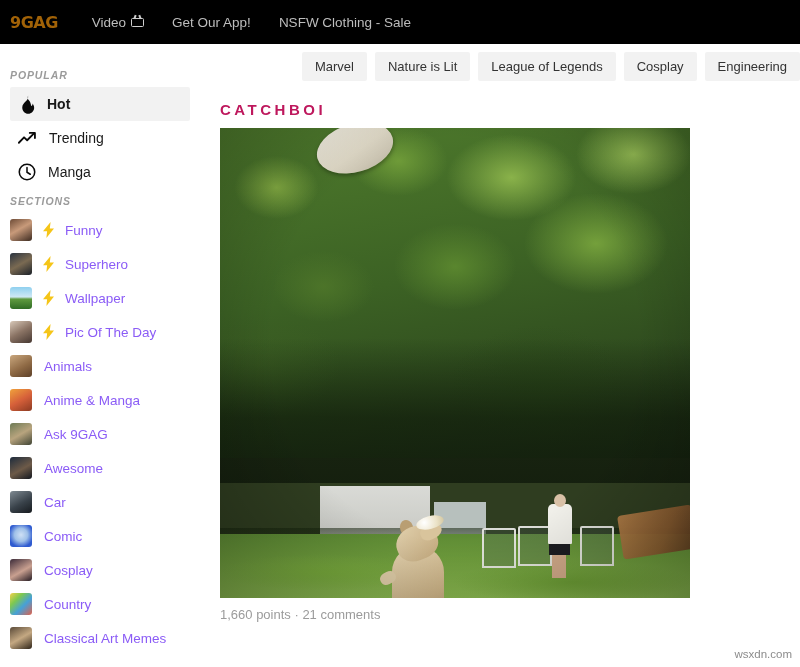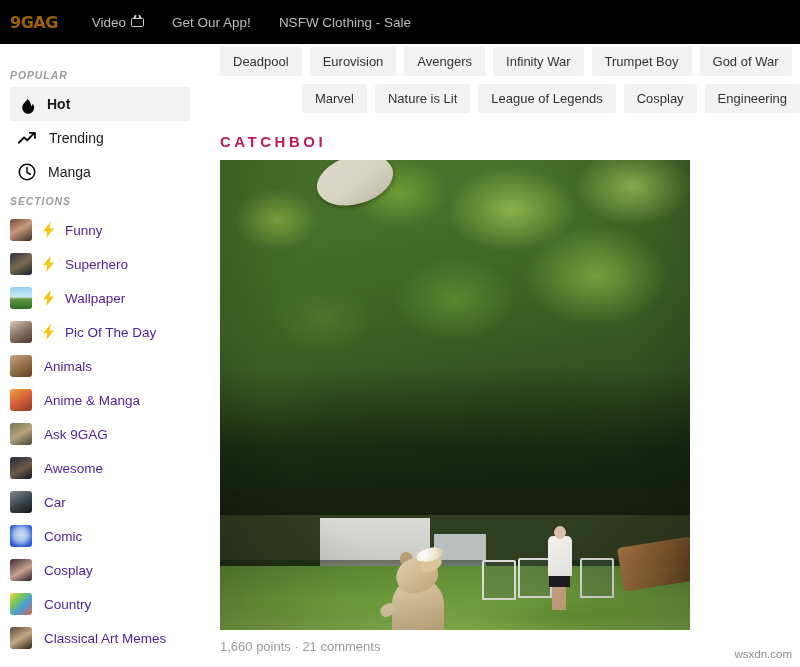--- a/index.html
+++ b/index.html
@@ -89,21 +89,21 @@
   }
   .thumb {
     width: 22px; height: 22px;
     border-radius: 3px;
     flex: 0 0 22px;
     background-size: cover;
   }
   .bolt {
     margin-left: 10px; width: 13px; height: 16px; display: block; flex: 0 0 13px;
   }
-  .srow .slabel { font-size: 13.5px; color: #4c1d95; margin-left: 10px; white-space: nowrap; }
+  .srow .slabel { font-size: 13.5px; color: #8b5cf6; margin-left: 10px; white-space: nowrap; }
   .srow.nobolt .slabel { margin-left: 12px; }
 
   
   #main {
     position: absolute; top: 44px; left: 200px;
     width: 600px; height: 623px;
     background: #ffffff;
     overflow: hidden;
   }
   #tagbar { padding: 0 0 0 20px; }
@@ -388,29 +388,20 @@
   <div class="srow nobolt">
     <span class="thumb" style="background:linear-gradient(150deg,#5a4a38,#c4a882 50%,#2e2418)"></span>
     <span class="slabel">Classical Art Memes</span>
   </div>
 
 </div>
 
 <div id="main">
 
   <div id="tagbar">
-    <div class="tagrow" id="tagrow1">
-      <span class="tag">Deadpool</span>
-      <span class="tag">Eurovision</span>
-      <span class="tag">Avengers</span>
-      <span class="tag">Infinity War</span>
-      <span class="tag">Trumpet Boy</span>
-      <span class="tag">God of War</span>
-      <span class="tag">Fortnite</span>
-    </div>
     <div class="tagrow" id="tagrow2">
       <span class="tag">Marvel</span>
       <span class="tag">Nature is Lit</span>
       <span class="tag">League of Legends</span>
       <span class="tag">Cosplay</span>
       <span class="tag">Engineering</span>
     </div>
   </div>
 
   <div id="post-title">CATCHBOI</div>

